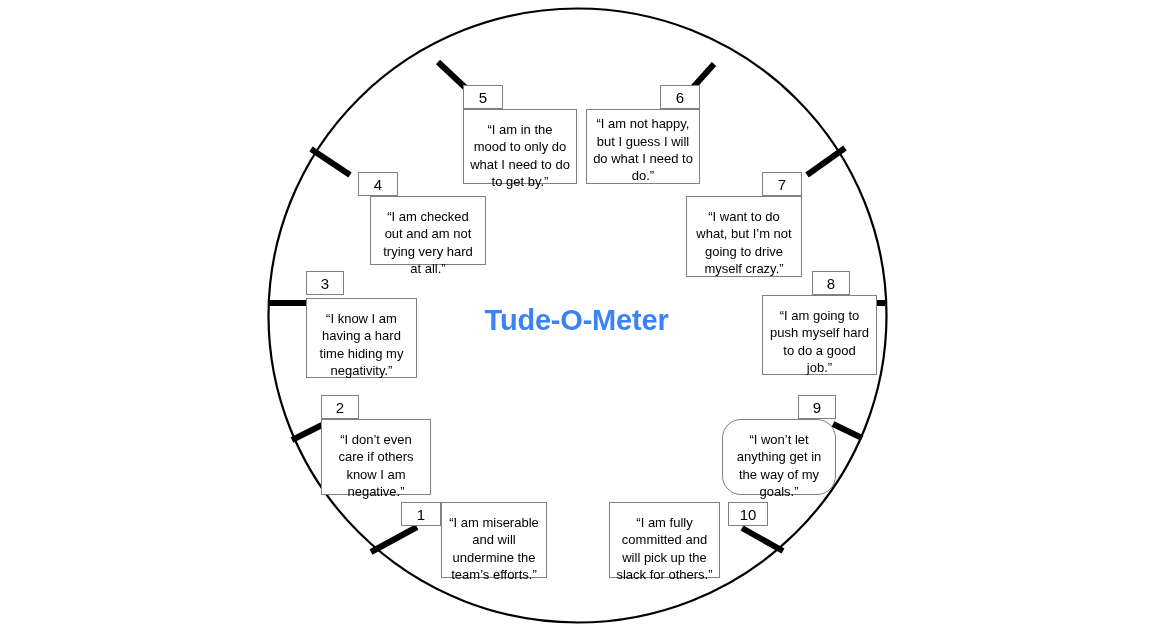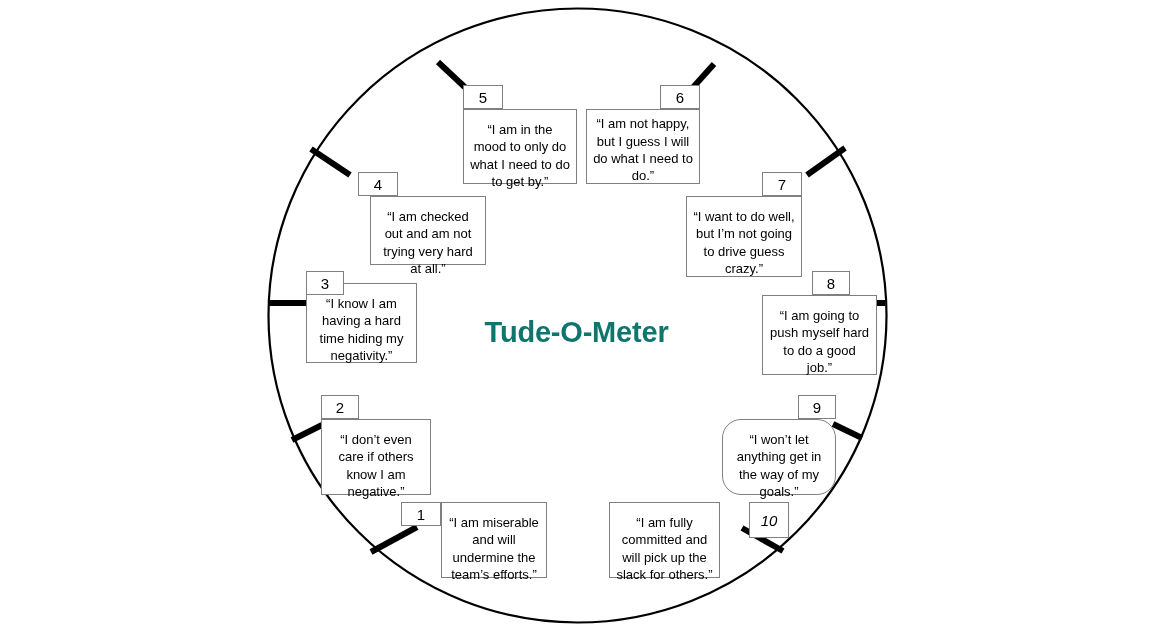--- a/index.html
+++ b/index.html
@@ -19,26 +19,26 @@
   #dial-svg {
     position: absolute;
     left: 0;
     top: 0;
     width: 1153px;
     height: 644px;
   }
   .title {
     position: absolute;
     left: 0;
-    top: 332px;
+    top: 320px;
     width: 1153px;
     text-align: center;
     font-size: 29px;
     font-weight: bold;
-    color: #0f766e;
+    color: #3b82f6;
     letter-spacing: -0.2px;
     transform: translateY(-50%);
     white-space: nowrap;
   }
   
   .label-group {
     position: absolute;
   }
   .tab {
     position: absolute;
@@ -114,27 +114,27 @@
   <div class="label-group">
     <div class="tab" style="left:358px; top:172px; width:40px; height:24px;">4</div>
     <div class="textbox" style="left:358px; top:196px; width:116px; height:69px;margin-left:12px;">
       <span>“I am checked out and am not trying very hard at all.”</span>
     </div>
   </div>
 
   <div class="label-group">
     <div class="tab" style="left:762px; top:172px; width:40px; height:24px;">7</div>
     <div class="textbox" style="left:686px; top:196px; width:116px; height:81px;">
-      <span>“I want to do well, but I’m not going to drive guess crazy.”</span>
+      <span>“I want to do what, but I’m not going to drive myself crazy.”</span>
     </div>
   </div>
 
   <div class="label-group">
     <div class="tab" style="left:306px; top:271px; width:38px; height:24px;">3</div>
-    <div class="textbox" style="left:306px; top:283px; width:111px; height:80px;text-align:center;">
+    <div class="textbox" style="left:306px; top:298px; width:111px; height:80px;text-align:center;">
       <span>“I know I am having a hard time hiding my negativity.”</span>
     </div>
   </div>
 
   <div class="label-group">
     <div class="tab" style="left:812px; top:271px; width:38px; height:24px;">8</div>
     <div class="textbox" style="left:762px; top:295px; width:115px; height:80px;">
       <span>“I am going to push myself hard to do a good job.”</span>
     </div>
   </div>
@@ -154,19 +154,19 @@
   </div>
 
   <div class="label-group">
     <div class="tab" style="left:401px; top:502px; width:40px; height:24px;">1</div>
     <div class="textbox" style="left:441px; top:502px; width:106px; height:76px;">
       <span>“I am miserable and will undermine the team’s efforts.”</span>
     </div>
   </div>
 
   <div class="label-group">
-    <div class="tab" style="left:749px; top:502px; width:40px; height:36px;font-style:italic;">10</div>
+    <div class="tab" style="left:728px; top:502px; width:40px; height:24px;">10</div>
     <div class="textbox" style="left:609px; top:502px; width:111px; height:76px;">
       <span>“I am fully committed and will pick up the slack for others.”</span>
     </div>
   </div>
 
 </div>
 
 </body></html>

